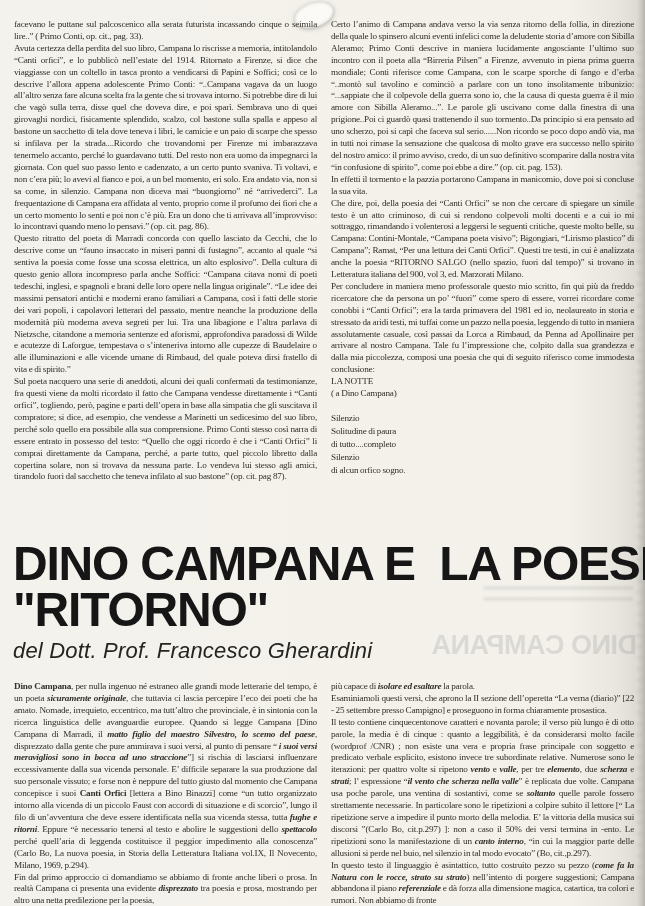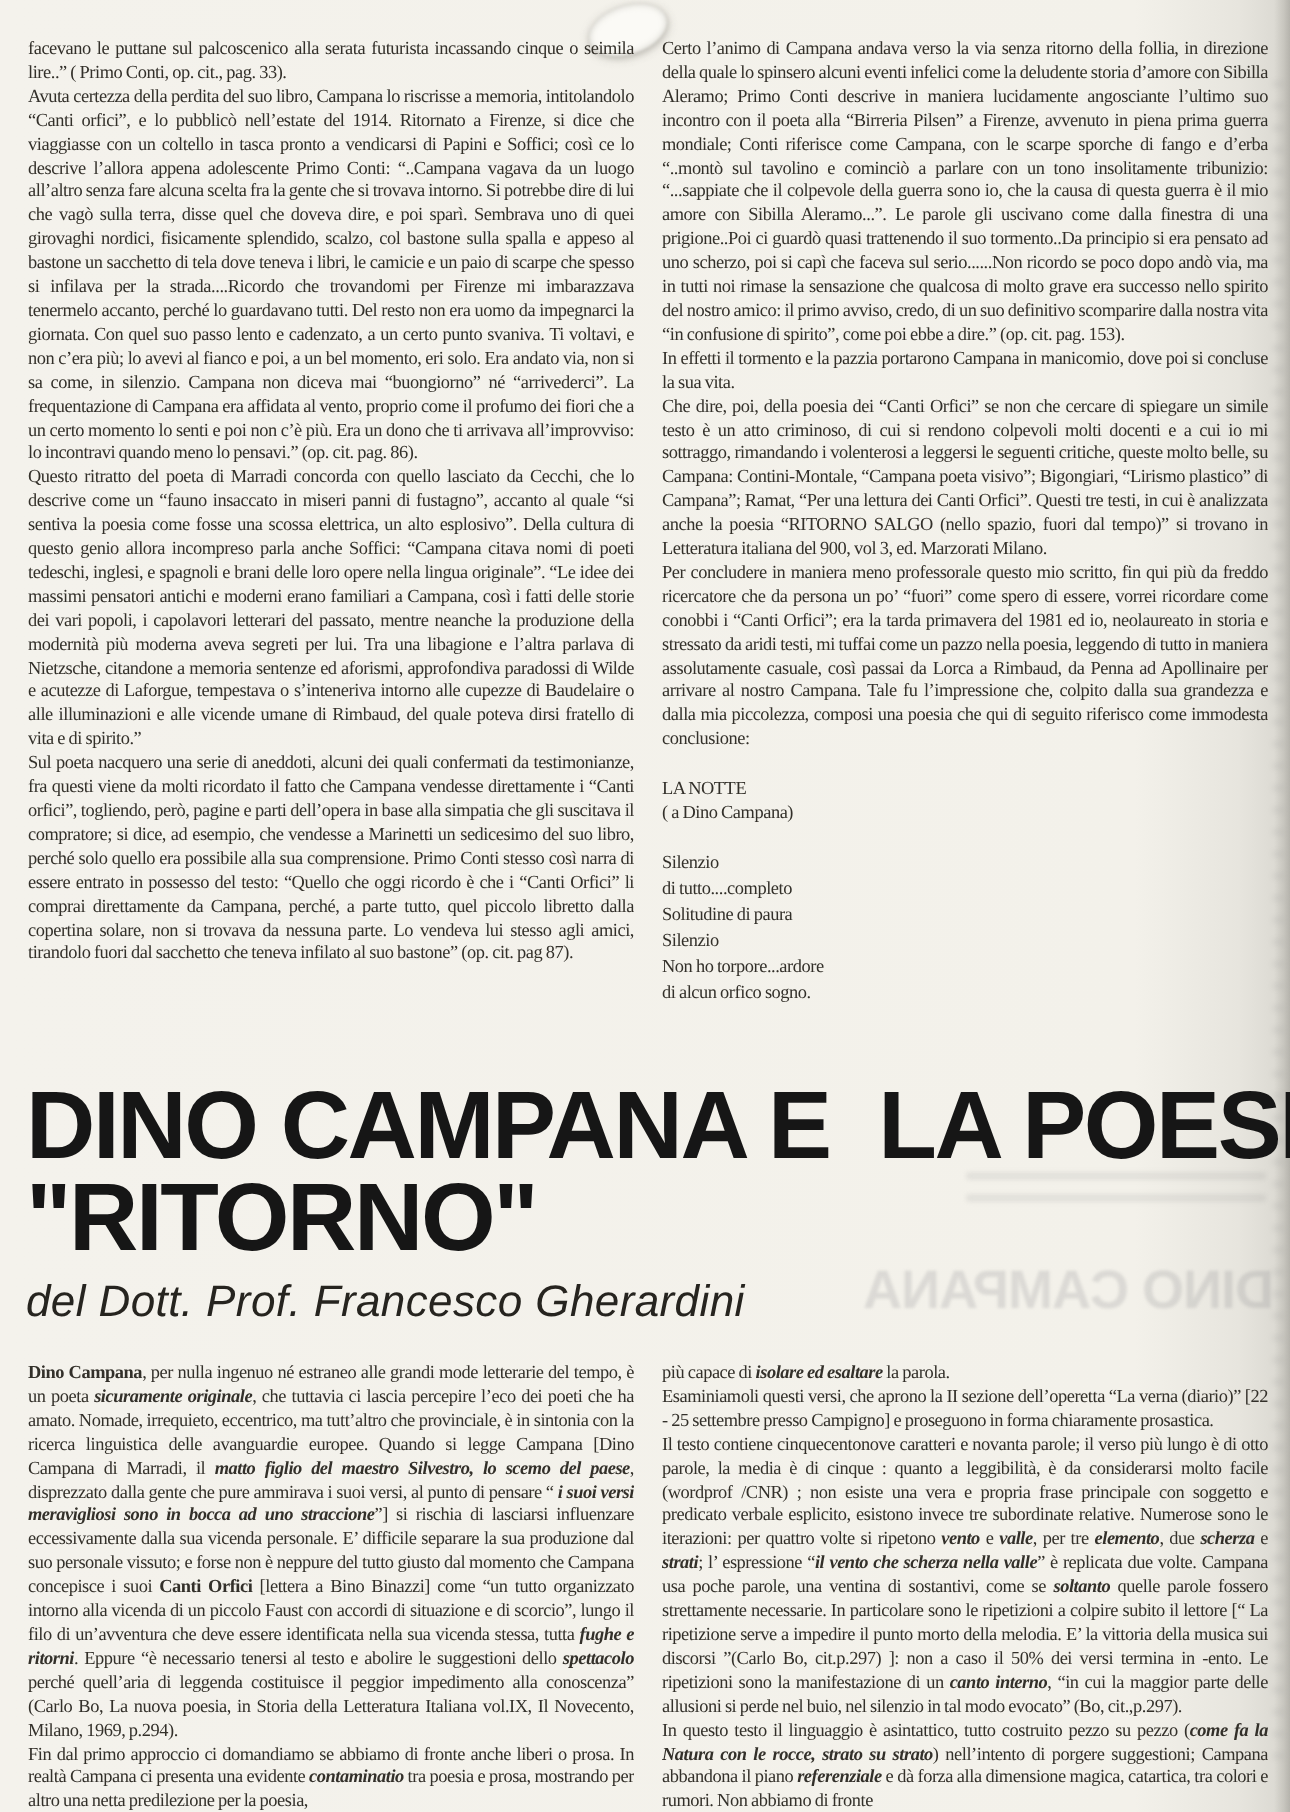--- a/index.html
+++ b/index.html
@@ -28,21 +28,21 @@
   .cols{position:absolute;left:14px;right:11px;display:flex;gap:14px;overflow:hidden;}
   .top-cols{top:19px;height:524px;justify-content:flex-end;}
   .bottom-cols{top:681px;bottom:0;}
   .col{flex:1 1 0;min-width:0;overflow:hidden;
     font-size:9.2px;line-height:11.9px;text-align:justify;
     letter-spacing:-.22px;word-spacing:-.3px;}
   .col p.para{margin:0;}
   .it{font-style:italic;font-weight:bold;}
   .bd{font-weight:bold;}
   
-  .poem{margin-top:13px;text-align:left;}
+  .poem{text-align:left;}
   .poem-title{margin:0;}
   .poem-dedication{margin:0 0 12px 0;}
   .poem-line{line-height:13px;}
   
   .title-block{position:absolute;left:13px;right:11px;top:541px;}
   .title-line{font-family:"Liberation Sans",sans-serif;font-weight:bold;color:#161616;
     font-size:48px;line-height:46px;letter-spacing:-1.2px;white-space:pre;}
   .byline{margin-top:5px;font-family:"Liberation Sans",sans-serif;font-style:italic;
     font-size:22px;color:#26241f;letter-spacing:.2px;}
 </style>
@@ -67,24 +67,23 @@
           <p class="para"><span>Certo l’animo di Campana andava verso la via senza ritorno della follia, in direzione della quale lo spinsero alcuni eventi infelici come la deludente storia d’amore con Sibilla Aleramo; Primo Conti descrive in maniera lucidamente angosciante l’ultimo suo incontro con il poeta alla “Birreria Pilsen” a Firenze, avvenuto in piena prima guerra mondiale; Conti riferisce come Campana, con le scarpe sporche di fango e d’erba “..montò sul tavolino e cominciò a parlare con un tono insolitamente tribunizio: “...sappiate che il colpevole della guerra sono io, che la causa di questa guerra è il mio amore con Sibilla Aleramo...”. Le parole gli uscivano come dalla finestra di una prigione..Poi ci guardò quasi trattenendo il suo tormento..Da principio si era pensato ad uno scherzo, poi si capì che faceva sul serio......Non ricordo se poco dopo andò via, ma in tutti noi rimase la sensazione che qualcosa di molto grave era successo nello spirito del nostro amico: il primo avviso, credo, di un suo definitivo scomparire dalla nostra vita “in confusione di spirito”, come poi ebbe a dire.” (op. cit. pag. 153).</span></p>
           <p class="para"><span>In effetti il tormento e la pazzia portarono Campana in manicomio, dove poi si concluse la sua vita.</span></p>
           <p class="para"><span>Che dire, poi, della poesia dei “Canti Orfici” se non che cercare di spiegare un simile testo è un atto criminoso, di cui si rendono colpevoli molti docenti e a cui io mi sottraggo, rimandando i volenterosi a leggersi le seguenti critiche, queste molto belle, su Campana: Contini-Montale, “Campana poeta visivo”; Bigongiari, “Lirismo plastico” di Campana”; Ramat, “Per una lettura dei Canti Orfici”. Questi tre testi, in cui è analizzata anche la poesia “RITORNO SALGO (nello spazio, fuori dal tempo)” si trovano in Letteratura italiana del 900, vol 3, ed. Marzorati Milano.</span></p>
           <p class="para"><span>Per concludere in maniera meno professorale questo mio scritto, fin qui più da freddo ricercatore che da persona un po’ “fuori” come spero di essere, vorrei ricordare come conobbi i “Canti Orfici”; era la tarda primavera del 1981 ed io, neolaureato in storia e stressato da aridi testi, mi tuffai come un pazzo nella poesia, leggendo di tutto in maniera assolutamente casuale, così passai da Lorca a Rimbaud, da Penna ad Apollinaire per arrivare al nostro Campana. Tale fu l’impressione che, colpito dalla sua grandezza e dalla mia piccolezza, composi una poesia che qui di seguito riferisco come immodesta conclusione:</span></p>
         </div>
       <div class="poem">
         <p class="poem-title">LA NOTTE</p>
         <p class="poem-dedication">( a Dino Campana)</p>
         <div>
             <div class="poem-line">Silenzio</div>
+            <div class="poem-line">Solitudine di paura</div>
             <div class="poem-line">di tutto....completo</div>
-            <div class="poem-line">Solitudine di paura</div>
             <div class="poem-line">Silenzio</div>
-            <div class="poem-line">Non ho torpore...ardore</div>
             <div class="poem-line">di alcun orfico sogno.</div>
           </div>
       </div>
     </div>
   </div>
 
   <div class="ghost-lines">
     <div></div>
     <div></div>
   </div>
@@ -92,21 +91,21 @@
 
   <div class="title-block">
     <div class="title-line">DINO CAMPANA E  LA POESIA</div>
     <div class="title-line">"RITORNO"</div>
     <div class="byline">del Dott. Prof. Francesco Gherardini</div>
   </div>
 
   <div class="cols bottom-cols">
     <div class="col">
         <p class="para"><span class="bd">Dino Campana</span><span>, per nulla ingenuo né estraneo alle grandi mode letterarie del tempo, è un poeta </span><span class="it">sicuramente originale</span><span>, che tuttavia ci lascia percepire l’eco dei poeti che ha amato. Nomade, irrequieto, eccentrico, ma tutt’altro che provinciale, è in sintonia con la ricerca linguistica delle avanguardie europee. Quando si legge Campana [Dino Campana di Marradi, il </span><span class="it">matto figlio del maestro Silvestro, lo scemo del paese</span><span>, disprezzato dalla gente che pure ammirava i suoi versi, al punto di pensare “ </span><span class="it">i suoi versi meravigliosi sono in bocca ad uno straccione</span><span>”] si rischia  di lasciarsi influenzare eccessivamente dalla sua vicenda personale. E’ difficile separare la sua produzione dal suo personale vissuto; e forse non è neppure del tutto giusto dal momento che Campana concepisce i suoi </span><span class="bd">Canti Orfici</span><span> [lettera a Bino Binazzi] come “un tutto organizzato intorno alla vicenda di un piccolo Faust con accordi di situazione e di scorcio”, lungo il filo di un’avventura che deve essere identificata nella sua vicenda stessa, tutta </span><span class="it">fughe e ritorni</span><span>. Eppure “è necessario tenersi al testo e abolire le suggestioni dello </span><span class="it">spettacolo</span><span> perché quell’aria di leggenda costituisce il peggior impedimento alla conoscenza” (Carlo Bo, La nuova poesia, in Storia della Letteratura Italiana vol.IX, Il Novecento, Milano, 1969, p.294).</span></p>
-        <p class="para"><span>Fin dal primo approccio ci domandiamo se abbiamo di fronte anche liberi o prosa. In realtà Campana ci presenta una evidente </span><span class="it">contaminatio</span><span> tra poesia e prosa, mostrando per altro una netta predilezione per la poesia,</span></p>
+        <p class="para"><span>Fin dal primo approccio ci domandiamo se abbiamo di fronte anche liberi o prosa. In realtà Campana ci presenta una evidente </span><span class="it">disprezzato</span><span> tra poesia e prosa, mostrando per altro una netta predilezione per la poesia,</span></p>
       </div>
     <div class="col">
         <p class="para"><span>più capace di </span><span class="it">isolare ed esaltare</span><span> la parola.</span></p>
         <p class="para"><span>Esaminiamoli questi versi, che aprono la II sezione dell’operetta “La verna (diario)” [22 - 25 settembre presso Campigno] e proseguono in forma chiaramente prosastica.</span></p>
         <p class="para"><span>Il testo contiene cinquecentonove caratteri e novanta parole; il verso più lungo è di otto parole, la media è di cinque :  quanto a leggibilità, è da considerarsi  molto facile (wordprof /CNR) ; non esiste una vera e propria frase principale con soggetto e predicato verbale esplicito, esistono invece tre subordinate relative. Numerose sono le iterazioni: per quattro volte si ripetono </span><span class="it">vento</span><span> e </span><span class="it">valle</span><span>, per tre </span><span class="it">elemento</span><span>, due </span><span class="it">scherza</span><span> e </span><span class="it">strati</span><span>; l’ espressione “</span><span class="it">il vento che scherza nella valle</span><span>” è replicata due volte. Campana usa poche parole, una ventina di sostantivi, come se </span><span class="it">soltanto</span><span> quelle  parole fossero strettamente necessarie. In particolare sono le ripetizioni  a colpire subito il lettore [“ La ripetizione serve a impedire il punto morto della melodia. E’ la vittoria della musica sui discorsi ”(Carlo Bo, cit.p.297) ]:  non a caso il 50% dei versi termina in -ento. Le ripetizioni sono  la manifestazione di un </span><span class="it">canto interno</span><span>, “in cui la maggior parte delle allusioni si perde nel buio, nel silenzio in tal modo evocato” (Bo, cit.,p.297).</span></p>
         <p class="para"><span>In questo testo il linguaggio è asintattico, tutto costruito pezzo su pezzo (</span><span class="it">come fa la Natura con le rocce, strato su strato</span><span>) nell’intento di  porgere suggestioni; Campana abbandona il piano </span><span class="it">referenziale</span><span> e dà forza alla dimensione magica, catartica, tra colori e rumori. Non abbiamo di fronte</span></p>
       </div>
   </div>
 
 </div>

